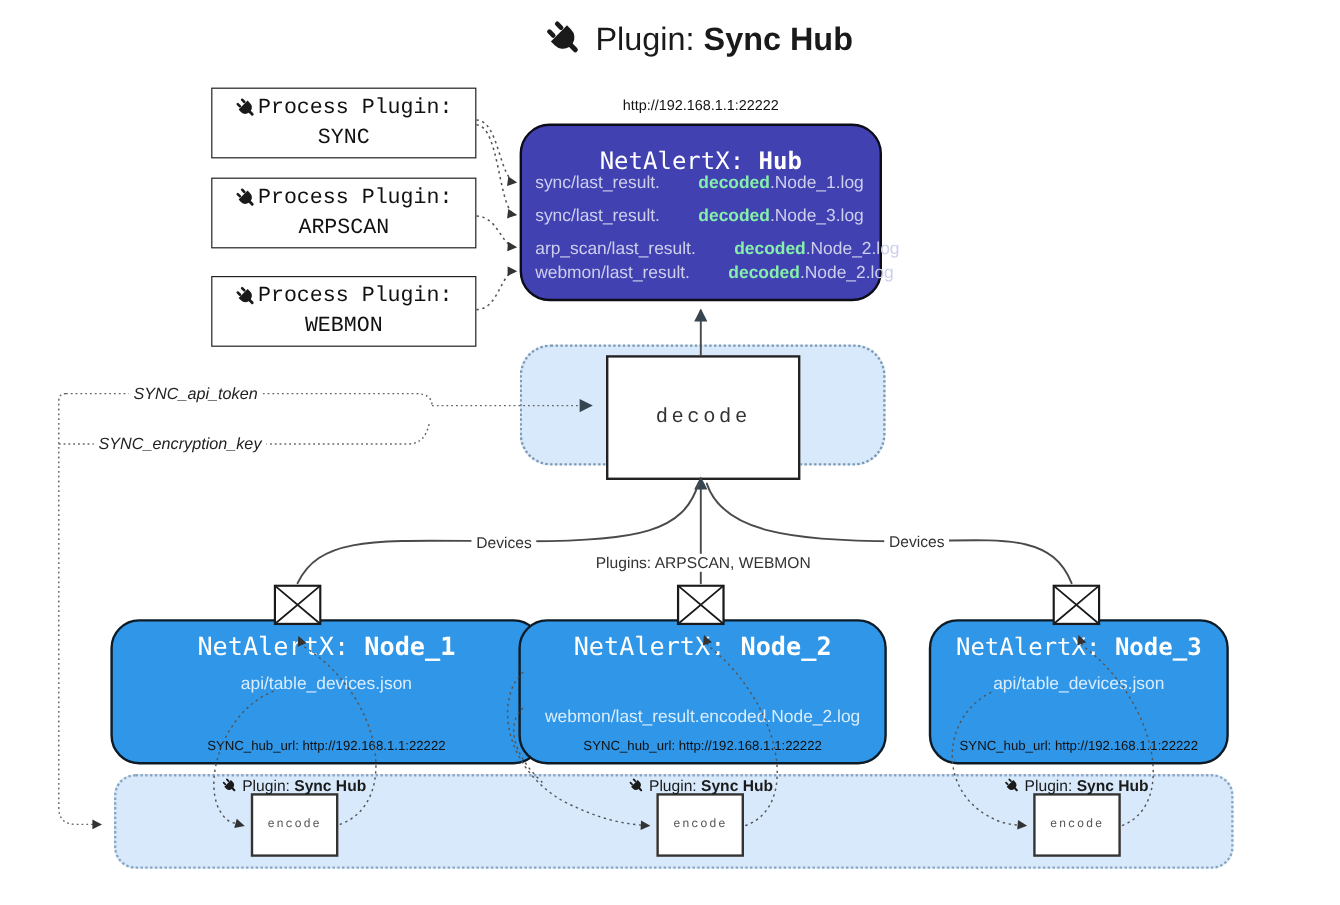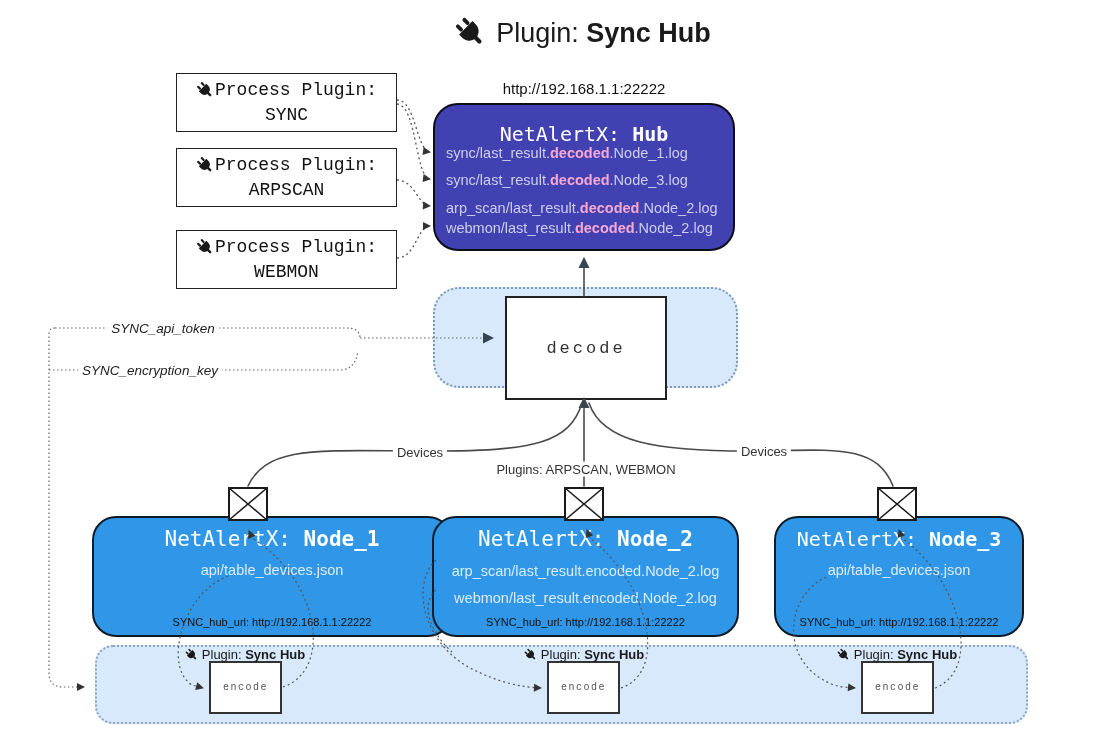--- a/index.html
+++ b/index.html
@@ -19,24 +19,24 @@
         box-sizing:border-box;display:flex;flex-direction:column;justify-content:center;align-items:center;
         font-size:18px;line-height:25px;color:#111;}
   .pbox .row{display:flex;align-items:center;gap:0;}
   .pbox .plug{width:19px;height:19px;}
 
   
   .hub{position:absolute;left:433px;top:103px;width:302px;height:148px;background:#4141b2;
        border:2px solid #0d0d1a;border-radius:25px;box-sizing:border-box;}
   .hub-title{position:absolute;top:17px;left:0;width:100%;text-align:center;color:#fff;font-size:20px;}
   .hub-line{position:absolute;left:11px;right:2px;font-size:14.5px;color:#cdcfec;white-space:nowrap;}
-  .hub-line b{color:#f9a8d4;}
+  .hub-line b{color:#86efac;margin-left:32px;}
 
   .url-label{position:absolute;left:584px;top:88px;transform:translate(-50%,-50%);
-             font-size:15px;color:#111;white-space:nowrap;}
+             font-size:12px;color:#111;white-space:nowrap;}
 
   
   .panel{position:absolute;background:#d7e9fb;border:2px dotted #7e99b4;box-sizing:border-box;}
   .decode-panel{left:433px;top:287px;width:305px;height:101px;border-radius:26px;}
   .decode-box{position:absolute;left:505px;top:296px;width:162px;height:104px;background:#fff;
               border:2px solid #222;box-sizing:border-box;display:flex;align-items:center;justify-content:center;
               font-size:17px;letter-spacing:3px;color:#333;}
 
   
   .node{position:absolute;top:516px;height:121px;background:#2f96e8;border:2px solid #0d1b26;
@@ -138,21 +138,20 @@
   <div class="edge-label" style="left:586px;top:469px">Plugins: ARPSCAN, WEBMON</div>
   <div class="edge-label" style="left:764px;top:451px">Devices</div>
 
   <div class="node boxlayer" style="left:92px;width:360px">
     <div class="node-title tmono"><span>NetAlertX: </span><b>Node_1</b></div>
     <div class="node-file" style="top:44px">api/table_devices.json</div>
     <div class="node-url">SYNC_hub_url: http://192.168.1.1:22222</div>
   </div>
   <div class="node boxlayer" style="left:432px;width:307px">
     <div class="node-title tmono"><span>NetAlertX: </span><b>Node_2</b></div>
-    <div class="node-file" style="top:45px">arp_scan/last_result.encoded.Node_2.log</div>
     <div class="node-file" style="top:72px">webmon/last_result.encoded.Node_2.log</div>
     <div class="node-url">SYNC_hub_url: http://192.168.1.1:22222</div>
   </div>
   <div class="node boxlayer" style="left:774px;width:250px">
     <div class="node-title tmono" style="font-size:20px"><span>NetAlertX: </span><b>Node_3</b></div>
     <div class="node-file" style="top:44px">api/table_devices.json</div>
     <div class="node-url">SYNC_hub_url: http://192.168.1.1:22222</div>
   </div>
 
   <div class="panel band boxlayer"></div>

